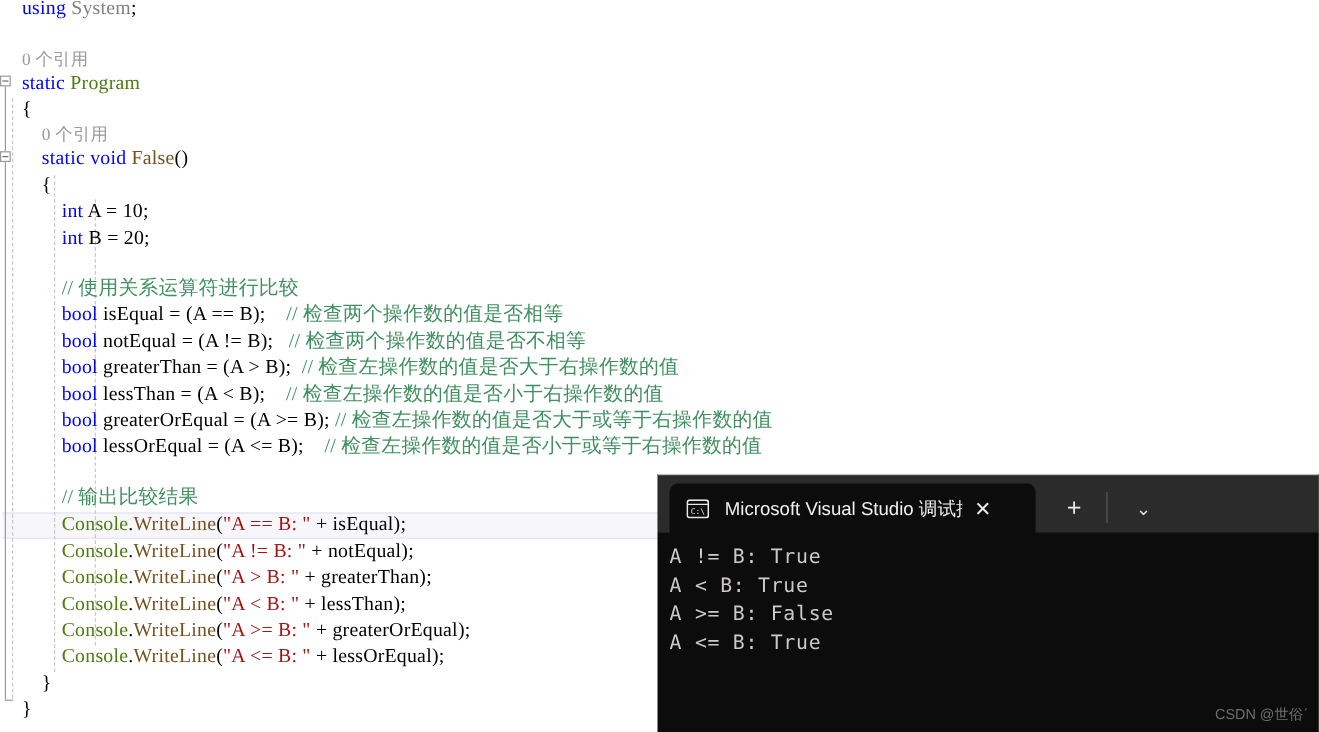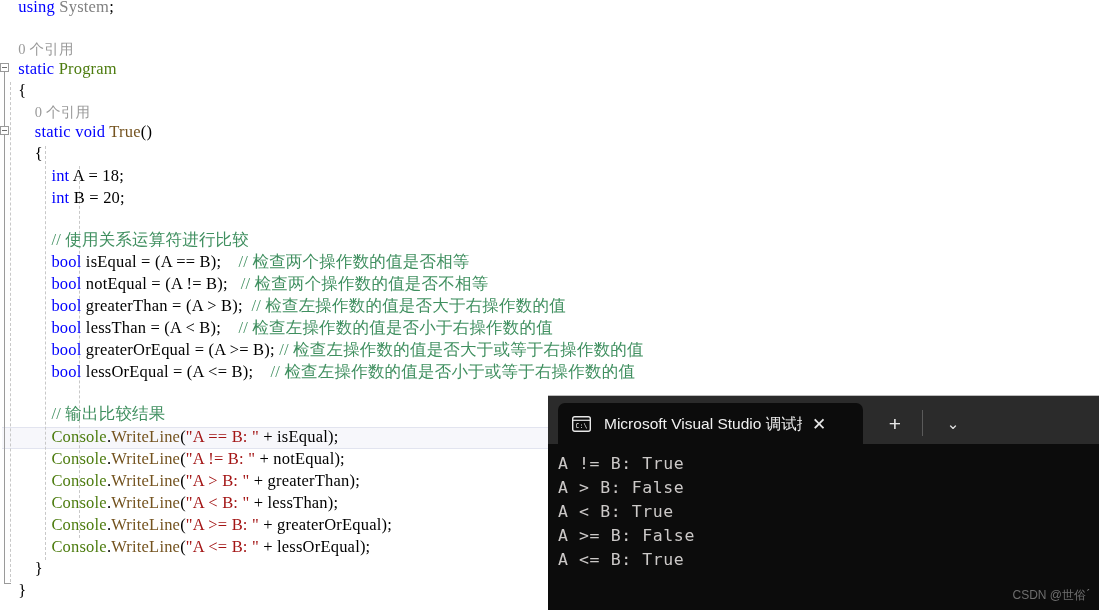--- a/index.html
+++ b/index.html
@@ -239,23 +239,23 @@
 
   <div class="fold-box" style="left:0px; top:126px;"></div>
 
   <div id="code-lines">
       <div class="code-line" style="top: -4px; left: 18.28px;"><span class="kw">using</span><span class="plain"> </span><span class="ns">System</span><span class="punct">;</span></div>
       <div class="code-line" style="top: 18px; left: 18.28px;"></div>
       <div class="code-line" style="top: 38px; left: 18.28px;"><span class="codelens">0 个引用</span></div>
       <div class="code-line" style="top: 58px; left: 18.28px;"><span class="kw">static</span><span class="plain"> </span><span class="cls">Program</span></div>
       <div class="code-line" style="top: 80px; left: 18.28px;"><span class="brace">{</span></div>
       <div class="code-line" style="top: 101px; left: 34.84px;"><span class="codelens">0 个引用</span></div>
-      <div class="code-line" style="top: 121px; left: 34.84px;"><span class="kw">static</span><span class="plain"> </span><span class="kw">void</span><span class="plain"> </span><span class="method">True</span><span class="punct">()</span></div>
+      <div class="code-line" style="top: 121px; left: 34.84px;"><span class="kw">static</span><span class="plain"> </span><span class="kw">void</span><span class="plain"> </span><span class="method">False</span><span class="punct">()</span></div>
       <div class="code-line" style="top: 143px; left: 34.84px;"><span class="brace">{</span></div>
-      <div class="code-line" style="top: 165px; left: 51.4px;"><span class="kw">int</span><span class="plain"> </span><span class="ident">A</span><span class="plain"> = </span><span class="num">18</span><span class="punct">;</span></div>
+      <div class="code-line" style="top: 165px; left: 51.4px;"><span class="kw">int</span><span class="plain"> </span><span class="ident">A</span><span class="plain"> = </span><span class="num">10</span><span class="punct">;</span></div>
       <div class="code-line" style="top: 187px; left: 51.4px;"><span class="kw">int</span><span class="plain"> </span><span class="ident">B</span><span class="plain"> = </span><span class="num">20</span><span class="punct">;</span></div>
       <div class="code-line" style="top: 209px; left: 51.4px;"></div>
       <div class="code-line" style="top: 229px; left: 51.4px;"><span class="cmt">// 使用关系运算符进行比较</span></div>
       <div class="code-line" style="top: 251px; left: 51.4px;"><span class="kw">bool</span><span class="plain"> </span><span class="ident">isEqual</span><span class="plain"> = (</span><span class="ident">A</span><span class="plain"> == </span><span class="ident">B</span><span class="plain">)</span><span class="punct">;</span><span class="plain">    </span><span class="cmt">// 检查两个操作数的值是否相等</span></div>
       <div class="code-line" style="top: 273px; left: 51.4px;"><span class="kw">bool</span><span class="plain"> </span><span class="ident">notEqual</span><span class="plain"> = (</span><span class="ident">A</span><span class="plain"> != </span><span class="ident">B</span><span class="plain">)</span><span class="punct">;</span><span class="plain">   </span><span class="cmt">// 检查两个操作数的值是否不相等</span></div>
       <div class="code-line" style="top: 295px; left: 51.4px;"><span class="kw">bool</span><span class="plain"> </span><span class="ident">greaterThan</span><span class="plain"> = (</span><span class="ident">A</span><span class="plain"> &gt; </span><span class="ident">B</span><span class="plain">)</span><span class="punct">;</span><span class="plain">  </span><span class="cmt">// 检查左操作数的值是否大于右操作数的值</span></div>
       <div class="code-line" style="top: 317px; left: 51.4px;"><span class="kw">bool</span><span class="plain"> </span><span class="ident">lessThan</span><span class="plain"> = (</span><span class="ident">A</span><span class="plain"> &lt; </span><span class="ident">B</span><span class="plain">)</span><span class="punct">;</span><span class="plain">    </span><span class="cmt">// 检查左操作数的值是否小于右操作数的值</span></div>
       <div class="code-line" style="top: 339px; left: 51.4px;"><span class="kw">bool</span><span class="plain"> </span><span class="ident">greaterOrEqual</span><span class="plain"> = (</span><span class="ident">A</span><span class="plain"> &gt;= </span><span class="ident">B</span><span class="plain">)</span><span class="punct">;</span><span class="plain"> </span><span class="cmt">// 检查左操作数的值是否大于或等于右操作数的值</span></div>
       <div class="code-line" style="top: 361px; left: 51.4px;"><span class="kw">bool</span><span class="plain"> </span><span class="ident">lessOrEqual</span><span class="plain"> = (</span><span class="ident">A</span><span class="plain"> &lt;= </span><span class="ident">B</span><span class="plain">)</span><span class="punct">;</span><span class="plain">    </span><span class="cmt">// 检查左操作数的值是否小于或等于右操作数的值</span></div>
       <div class="code-line" style="top: 383px; left: 51.4px;"></div>
@@ -287,20 +287,19 @@
       <span class="tab-close">✕</span>
     </div>
 
     <div id="tab-newtab">+</div>
     <div id="tab-separator"></div>
     <div id="tab-dropdown">⌄</div>
   </div>
 
   <div id="terminal-body">
       <div class="term-line">A != B: True</div>
-      <div class="term-line">A &gt; B: False</div>
       <div class="term-line">A &lt; B: True</div>
       <div class="term-line">A &gt;= B: False</div>
       <div class="term-line">A &lt;= B: True</div>
     </div>
 
   <div id="watermark">CSDN @世俗ˊ</div>
 </div>
 
 </body></html>

